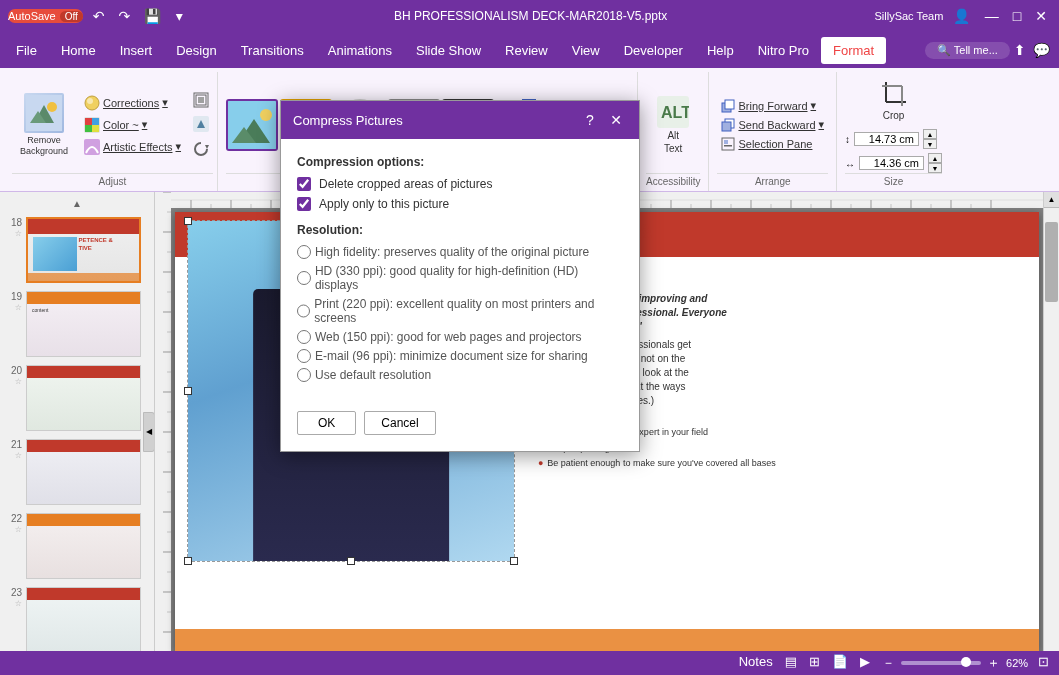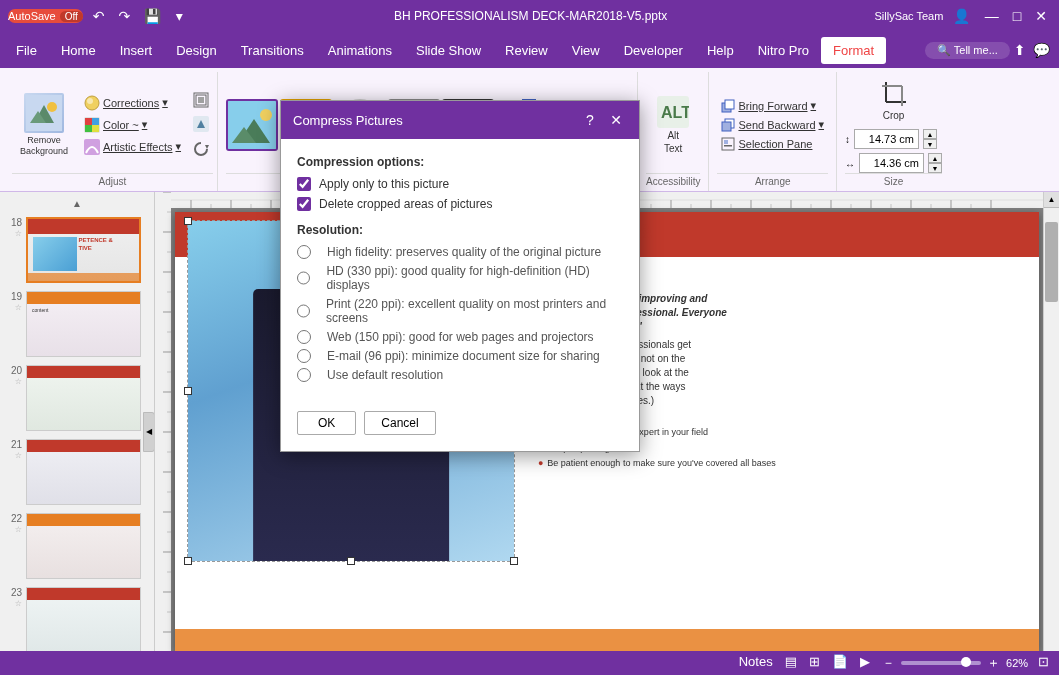--- a/index.html
+++ b/index.html
@@ -115,21 +115,21 @@
     .style-scroll-btn { width: 16px; height: 14px; background: #f0f0f0; border: 1px solid #ccc; cursor: pointer; display: flex; align-items: center; justify-content: center; font-size: 8px; }
 
     
     .arrange-col { display: flex; flex-direction: column; gap: 1px; }
 
     
     .size-input-group { display: flex; flex-direction: column; gap: 4px; }
     .size-input-row { display: flex; align-items: center; gap: 4px; }
     .size-input {
       width: 65px;
-      height: 20px;
+      height: 14px;
       border: 1px solid #aaa;
       padding: 0 4px;
       font-size: 11px;
       text-align: right;
     }
     .size-spinner { display: flex; flex-direction: column; }
     .size-spinner-btn { width: 14px; height: 10px; background: #f0f0f0; border: 1px solid #aaa; cursor: pointer; font-size: 7px; display: flex; align-items: center; justify-content: center; }
 
     
     .main-area {
@@ -281,21 +281,21 @@
       align-items: center;
       justify-content: center;
       border-radius: 2px;
     }
     .dialog-body { padding: 16px; }
     .dialog-section-title { font-weight: 600; margin-bottom: 8px; color: #333; font-size: 12px; }
     .dialog-checkbox-row { display: flex; align-items: center; gap: 8px; margin-bottom: 6px; }
     .dialog-checkbox { width: 14px; height: 14px; accent-color: #7030a0; cursor: pointer; }
     .dialog-checkbox-label { color: #333; font-size: 12px; cursor: pointer; }
     .dialog-radio-section { margin-top: 12px; }
-    .dialog-radio-row { display: flex; align-items: center; gap: 16px; margin-bottom: 5px; }
+    .dialog-radio-row { display: flex; align-items: center; gap: 4px; margin-bottom: 5px; }
     .dialog-radio { width: 14px; height: 14px; accent-color: #7030a0; cursor: pointer; }
     .dialog-radio-label { color: #555; font-size: 12px; cursor: pointer; }
     .dialog-buttons { display: flex; justify-content: flex-start; gap: 8px; padding: 8px 16px 16px; }
     .btn-ok {
       background: white;
       border: 1px solid #aaa;
       padding: 4px 20px;
       cursor: pointer;
       font-size: 12px;
       border-radius: 2px;
@@ -915,26 +915,26 @@
     <div class="dialog-title-bar">
       <span>Compress Pictures</span>
       <div class="dialog-title-buttons">
         <button class="dialog-title-btn">?</button>
         <button class="dialog-title-btn">✕</button>
       </div>
     </div>
     <div class="dialog-body">
       <div class="dialog-section-title">Compression options:</div>
       <div class="dialog-checkbox-row">
+        <input type="checkbox" class="dialog-checkbox" id="cb2" checked="" style="">
+        <label class="dialog-checkbox-label" for="cb2">Delete cropped areas of pictures</label>
+      </div>
+      <div class="dialog-checkbox-row">
         <input type="checkbox" class="dialog-checkbox" id="cb1" checked="" style="">
         <label class="dialog-checkbox-label" for="cb1">Apply only to this picture</label>
-      </div>
-      <div class="dialog-checkbox-row">
-        <input type="checkbox" class="dialog-checkbox" id="cb2" checked="" style="">
-        <label class="dialog-checkbox-label" for="cb2">Delete cropped areas of pictures</label>
       </div>
       <div class="dialog-radio-section">
         <div class="dialog-section-title">Resolution:</div>
         <div class="dialog-radio-row">
           <input type="radio" class="dialog-radio" name="res" id="r1" style="">
           <label class="dialog-radio-label" for="r1">High fidelity: preserves quality of the original picture</label>
         </div>
         <div class="dialog-radio-row">
           <input type="radio" class="dialog-radio" name="res" id="r2" style="">
           <label class="dialog-radio-label" for="r2">HD (330 ppi): good quality for high-definition (HD) displays</label>

